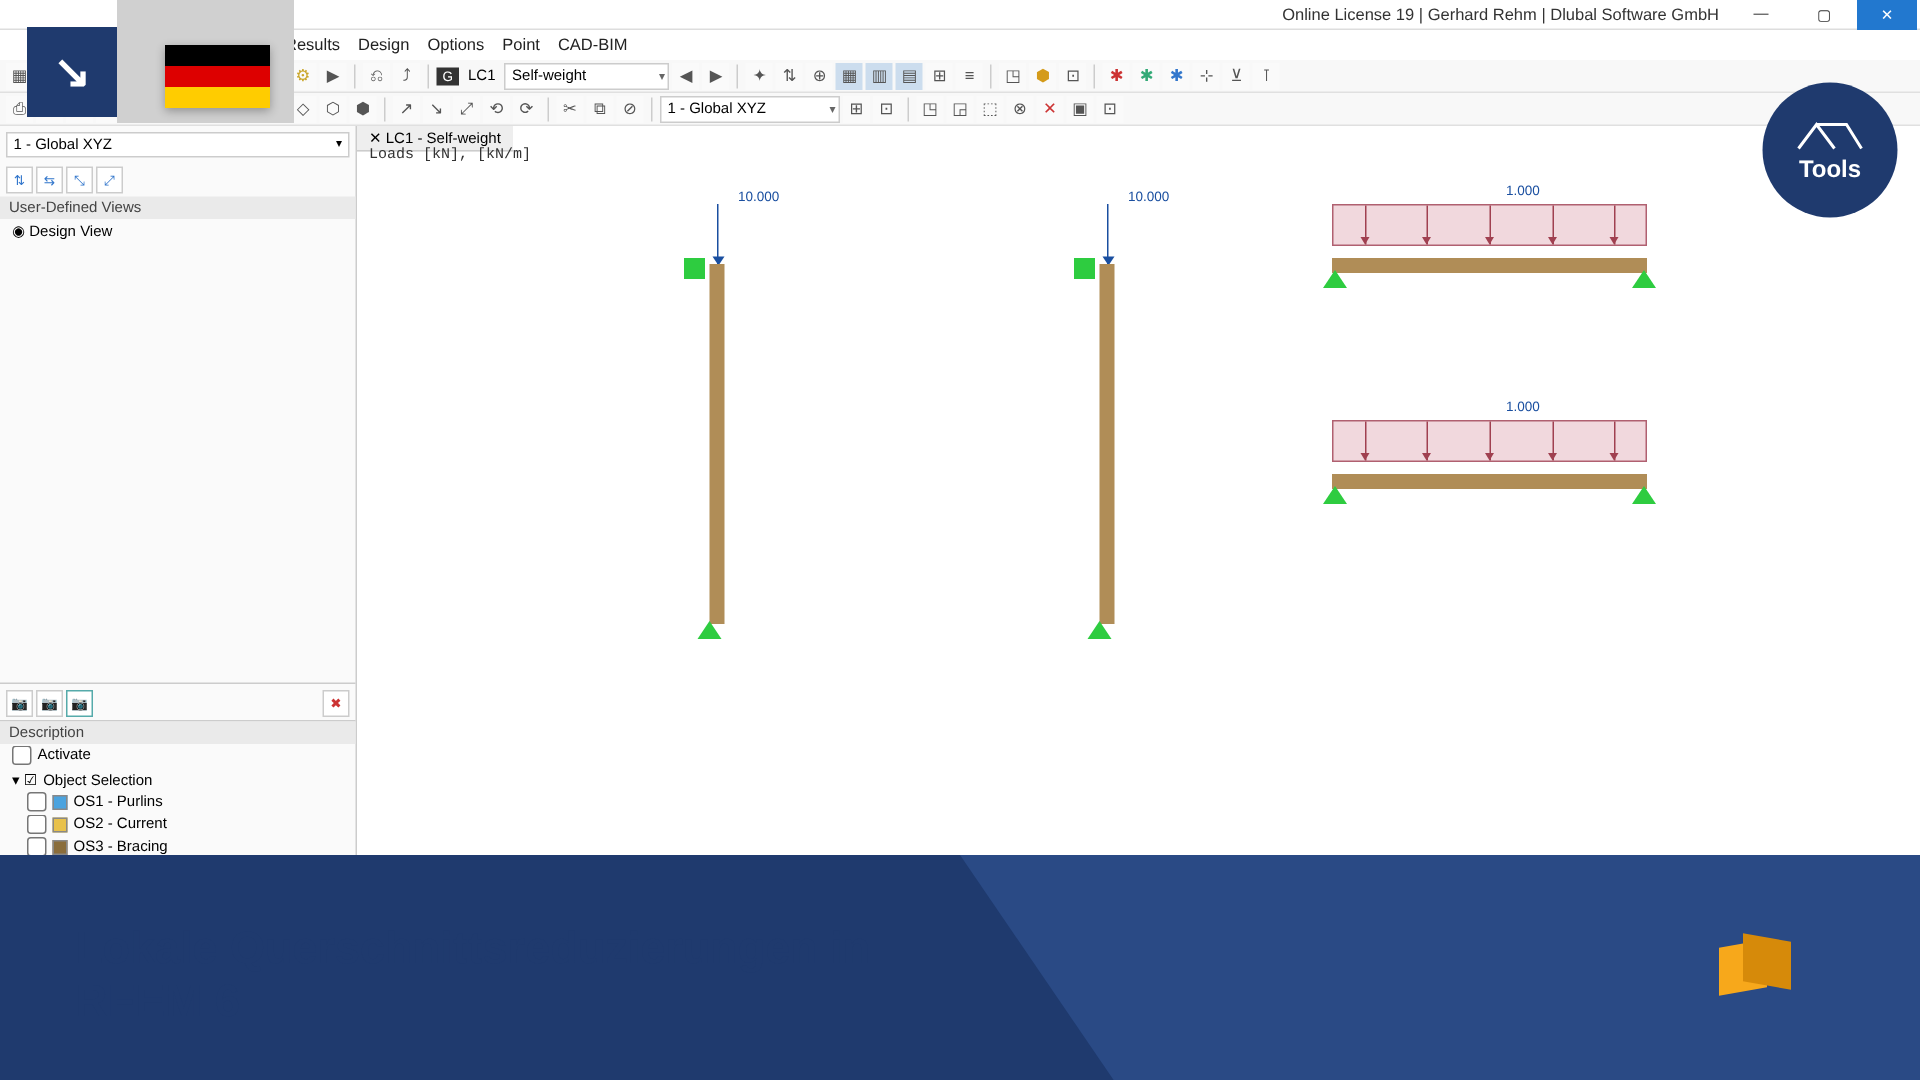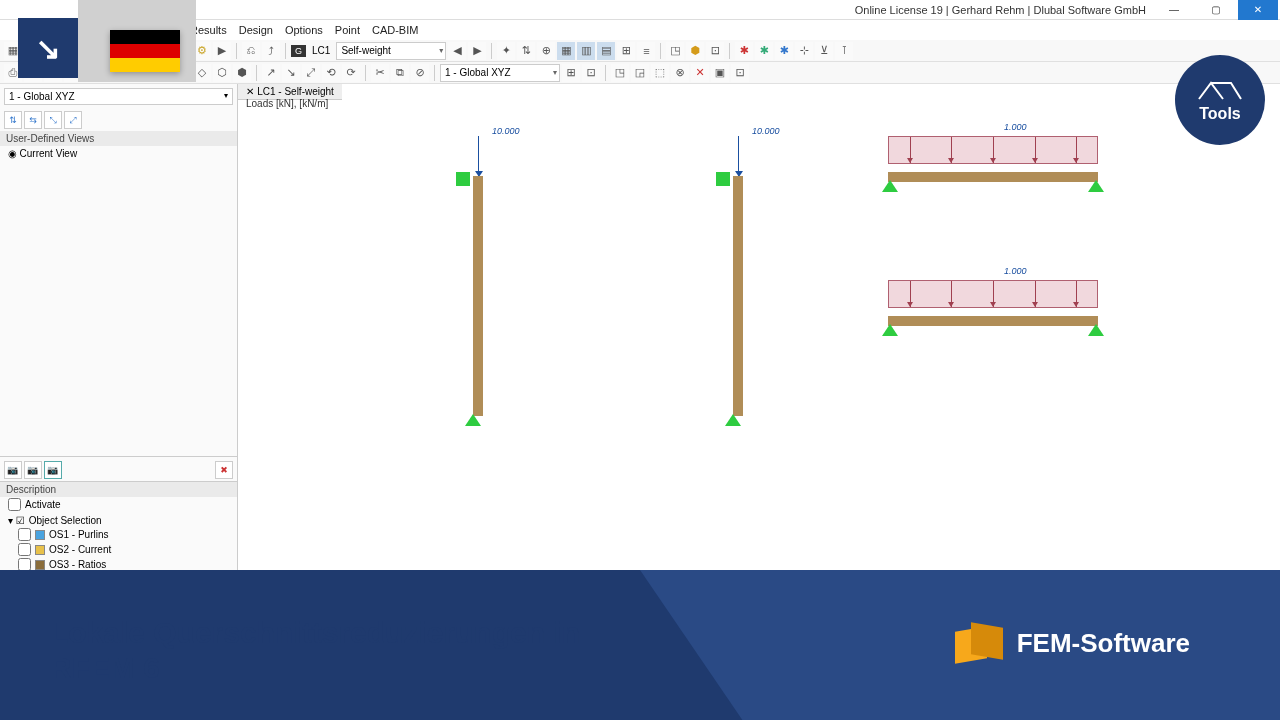--- a/index.html
+++ b/index.html
@@ -35,28 +35,28 @@
 .leftpanel .spacer { flex: 1; }
 .leftpanel .bottom { border-top: 1px solid #ccc; }
 .leftpanel .chk { padding: 1px 8px; font-size: 10px; display: flex; align-items: center; gap: 4px; }
 .leftpanel .tree { padding: 2px 4px; }
 .leftpanel .tree .node { padding: 1px 0 1px 14px; font-size: 10px; display: flex; align-items: center; gap: 4px; }
 .leftpanel .tree .node .box { width: 10px; height: 10px; border: 1px solid #888; }
 
 
 .viewport { flex: 1; position: relative; background: #fff; }
 .viewport .tab { position: absolute; top: 0; left: 0; font-size: 10px; padding: 2px 8px; background: #eee; border-bottom: 1px solid #ccc; }
-.viewport .units { position: absolute; top: 14px; left: 8px; font-size: 10px; color: #333; }
+.viewport .units { position: absolute; top: 14px; left: 8px; font-size: 10px; color: #333; font-family: Liberation Mono, monospace; }
 .col { position: absolute; width: 10px; background: #b08d57; }
 .beam { position: absolute; height: 10px; background: #b08d57; }
 .support { position: absolute; width: 0; height: 0; border-left: 8px solid transparent; border-right: 8px solid transparent; border-bottom: 12px solid #2ecc40; }
 .hinge { position: absolute; width: 14px; height: 14px; background: #2ecc40; }
 .loadarrow { position: absolute; width: 1px; background: #1a4fa0; }
 .loadarrow::after { content: ""; position: absolute; bottom: -1px; left: -3px; border-left: 4px solid transparent; border-right: 4px solid transparent; border-top: 6px solid #1a4fa0; }
-.loadlabel { position: absolute; font-size: 9px; color: #1a4fa0; font-style: italic; }
+.loadlabel { position: absolute; font-size: 9px; color: #1a4fa0; }
 .distload { position: absolute; background: rgba(200,100,120,0.25); border: 1px solid #b06070; }
 .distload .ar { position: absolute; width: 1px; height: 100%; background: #a04050; }
 .distload .ar::after { content: ""; position: absolute; bottom: 0; left: -3px; border-left: 3px solid transparent; border-right: 3px solid transparent; border-top: 5px solid #a04050; }
 .csys { position: absolute; left: 40px; bottom: 25px; }
 .csys .xax { position: absolute; width: 30px; height: 1px; background: #c00; }
 .csys .xax::after { content: "X"; position: absolute; right: -10px; top: -6px; font-size: 9px; color: #c00; }
 .csys .zax { position: absolute; width: 1px; height: 30px; background: #00c; }
 .csys .zax::after { content: "Z"; position: absolute; bottom: -12px; left: -3px; font-size: 9px; color: #00c; }
 
 
@@ -200,21 +200,21 @@
 
   <div class="leftpanel">
     <div class="combo"><span>1 - Global XYZ</span></div>
     <div class="iconrow">
       <div class="ic" style="color:#37c">⇅</div>
       <div class="ic" style="color:#37c">⇆</div>
       <div class="ic" style="color:#37c">⤡</div>
       <div class="ic" style="color:#37c">⤢</div>
     </div>
     <div class="secthdr">User-Defined Views</div>
-    <div class="radio">◉ <span>Current View</span></div>
+    <div class="radio">◉ <span>Design View</span></div>
     <div class="spacer"></div>
     <div class="iconrow" style="border-top:1px solid #ccc;padding-top:4px">
       <div class="ic">📷</div>
       <div class="ic">📷</div>
       <div class="ic" style="border-color:#5aa">📷</div>
       <div style="flex:1"></div>
       <div class="ic" style="color:#c33">✖</div>
     </div>
     <div class="bottom">
       <div class="secthdr">Description</div>
@@ -231,21 +231,21 @@
               <span>OS1 - Purlins</span>
             </div>
             <div class="node">
               <input type="checkbox" style=""> 
               <span class="box" style="background:#e8c14a"></span> 
               <span>OS2 - Current</span>
             </div>
             <div class="node">
               <input type="checkbox" style=""> 
               <span class="box" style="background:#8a6d3b"></span> 
-              <span>OS3 - Ratios</span>
+              <span>OS3 - Bracing</span>
             </div>
             <div class="node">
               <input type="checkbox" style=""> 
               <span class="box" style="background:#4ac04a"></span> 
               <span>OS4 - Beams</span>
             </div>
             <div class="node">
               <input type="checkbox" style=""> 
               <span class="box" style="background:#d43a2a"></span> 
               <span>OS5 - Bottom Chord</span>
@@ -389,21 +389,20 @@
 
 <div class="banner-white"></div>
 <div class="banner2"></div>
 <div class="banner"></div>
 <div class="banner-text">
   <div>Lokale Querschnittsreduzierungen in</div>
   <div>RFEM 6</div>
 </div>
 <div class="fem">
   <div class="cube"></div>
-  <span>FEM-Software</span>
 </div>
 
 <div class="graybox"></div>
 <div class="arrowbox">↘</div>
 <div class="flag">
   <div class="b" style="background:#000"></div>
   <div class="b" style="background:#d00"></div>
   <div class="b" style="background:#fc0"></div>
 </div>
 <div class="dlubal">

